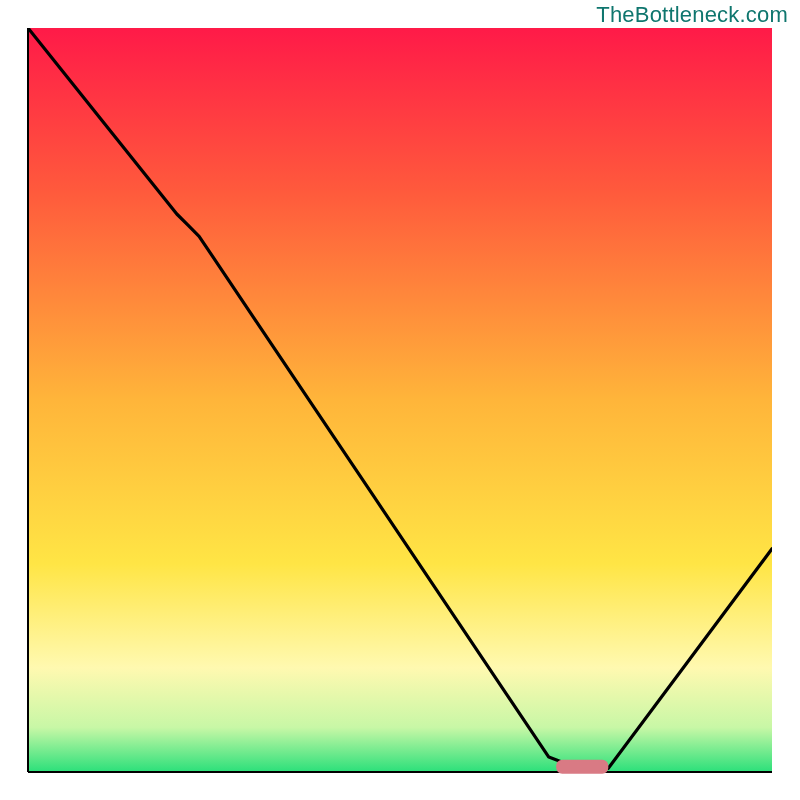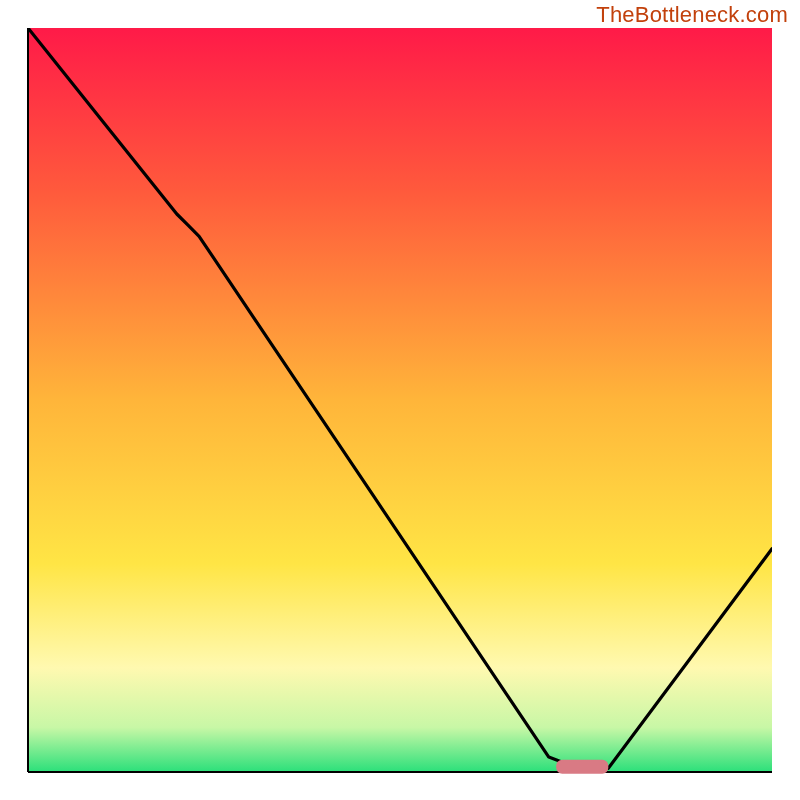--- a/index.html
+++ b/index.html
@@ -13,21 +13,21 @@
   }
   .stage {
     position: relative;
     width: 800px;
     height: 800px;
   }
   .watermark {
     position: absolute;
     top: 2px;
     right: 12px;
-    color: #c2410c;
+    color: #0f766e;
     font-size: 22px;
     font-weight: 500;
     letter-spacing: 0.2px;
     user-select: none;
   }
   svg.plot {
     position: absolute;
     left: 0;
     top: 0;
   }

